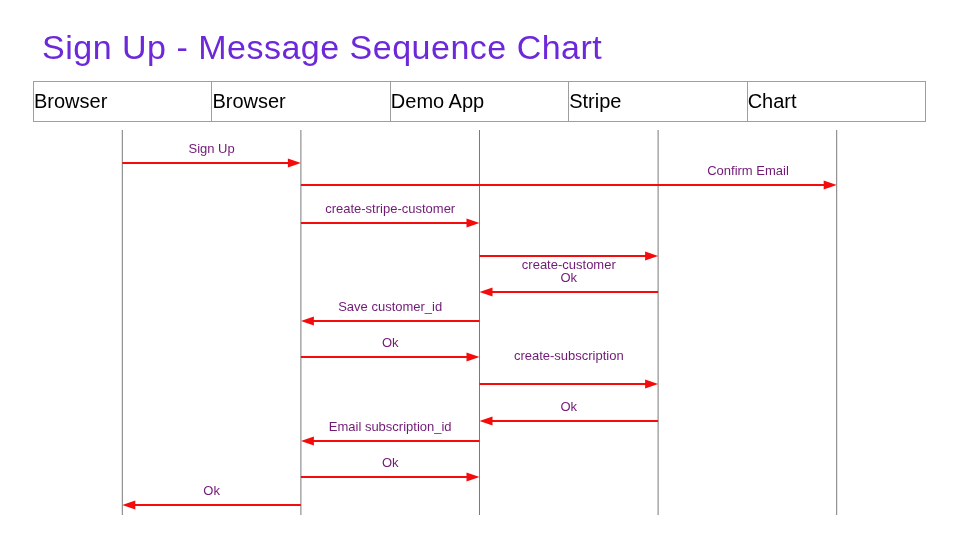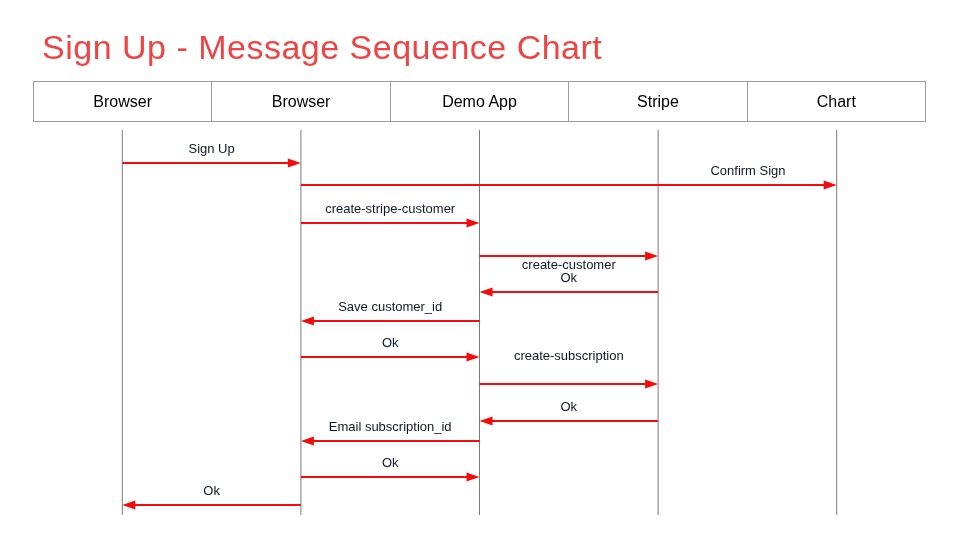--- a/index.html
+++ b/index.html
@@ -14,57 +14,56 @@
     height: 540px;
     background: #ffffff;
     overflow: hidden;
   }
   #title {
     position: absolute;
     left: 42px;
     top: 28px;
     font-size: 34px;
     font-weight: 400;
-    color: #ef4444;
+    color: #6d28d9;
     white-space: nowrap;
     letter-spacing: 0.5px;
   }
   #header-row {
     position: absolute;
     left: 33px;
     top: 81px;
     width: 893px;
     height: 41px;
     display: flex;
   }
   .participant-box {
     flex: 1 1 0;
     box-sizing: border-box;
     border: 1px solid #9e9e9e;
     margin-left: -1px;
     display: flex;
     align-items: center;
-    justify-content: center;
-    font-size: 16px;
+    font-size: 20px;
     color: #000000;
     background: #ffffff;
   }
   .participant-box:first-child { margin-left: 0; }
   #seq-svg {
     position: absolute;
     left: 0;
     top: 0;
   }
   .msg-label {
     position: absolute;
     width: 240px;
     text-align: center;
     font-size: 13px;
     line-height: 16px;
-    color: #0f172a;
+    color: #701a75;
     white-space: nowrap;
   }
 </style>
 </head>
 <body>
 
 <div id="canvas">
 
   <div id="title">Sign Up - Message Sequence Chart</div>
 
@@ -136,21 +135,21 @@
         <line x1="300.9" y1="477" x2="469.5" y2="477" stroke="#f40b0b" stroke-width="2"></line>
         <polygon points="479.5,477 466.5,472.5 466.5,481.5" fill="#f40b0b"></polygon>
       </g>
       <g>
         <line x1="300.9" y1="505" x2="132.3" y2="505" stroke="#f40b0b" stroke-width="2"></line>
         <polygon points="122.3,505 135.3,500.5 135.3,509.5" fill="#f40b0b"></polygon>
       </g>
     </svg>
 
 <div class="msg-label" style="left: 91.6px; top: 141px;">Sign Up</div>
-    <div class="msg-label" style="left: 628px; top: 163px;">Confirm Sign</div>
+    <div class="msg-label" style="left: 628px; top: 163px;">Confirm Email</div>
     <div class="msg-label" style="left: 270.2px; top: 201px;">create-stripe-customer</div>
     <div class="msg-label" style="left: 448.8px; top: 234px; margin-top: 23px;">create-customer</div>
     <div class="msg-label" style="left: 448.8px; top: 270px;">Ok</div>
     <div class="msg-label" style="left: 270.2px; top: 299px;">Save customer_id</div>
     <div class="msg-label" style="left: 270.2px; top: 335px;">Ok</div>
     <div class="msg-label" style="left: 448.8px; top: 348px;">create-subscription</div>
     <div class="msg-label" style="left: 448.8px; top: 399px;">Ok</div>
     <div class="msg-label" style="left: 270.2px; top: 419px;">Email subscription_id</div>
     <div class="msg-label" style="left: 270.2px; top: 455px;">Ok</div>
     <div class="msg-label" style="left: 91.6px; top: 483px;">Ok</div>

